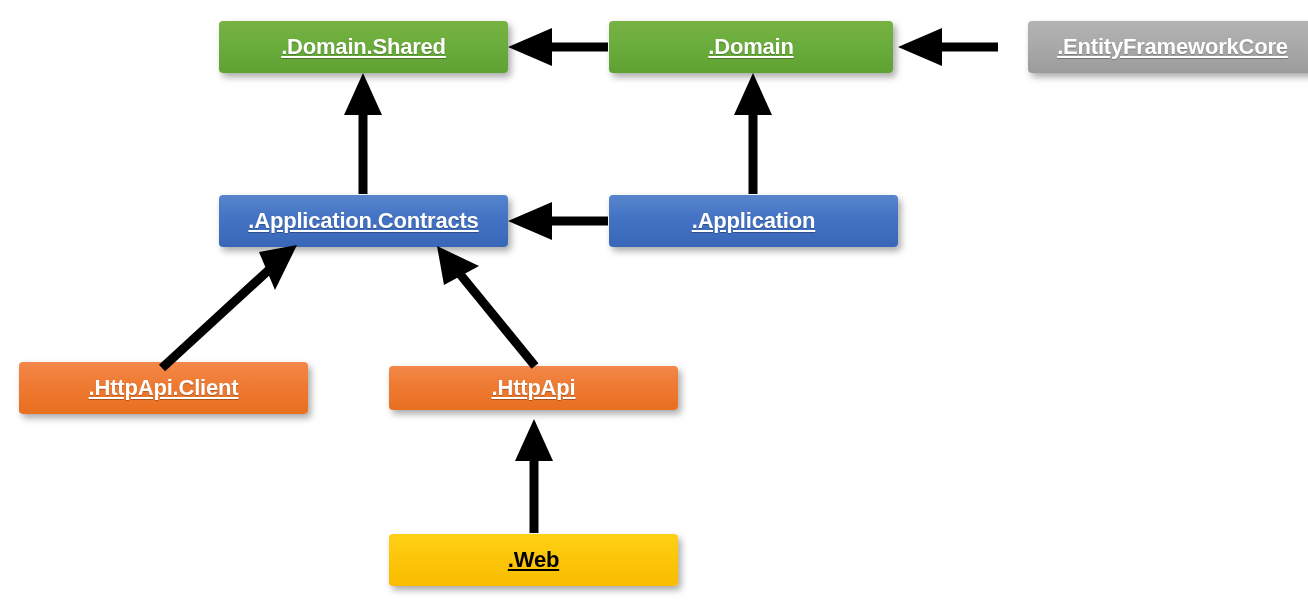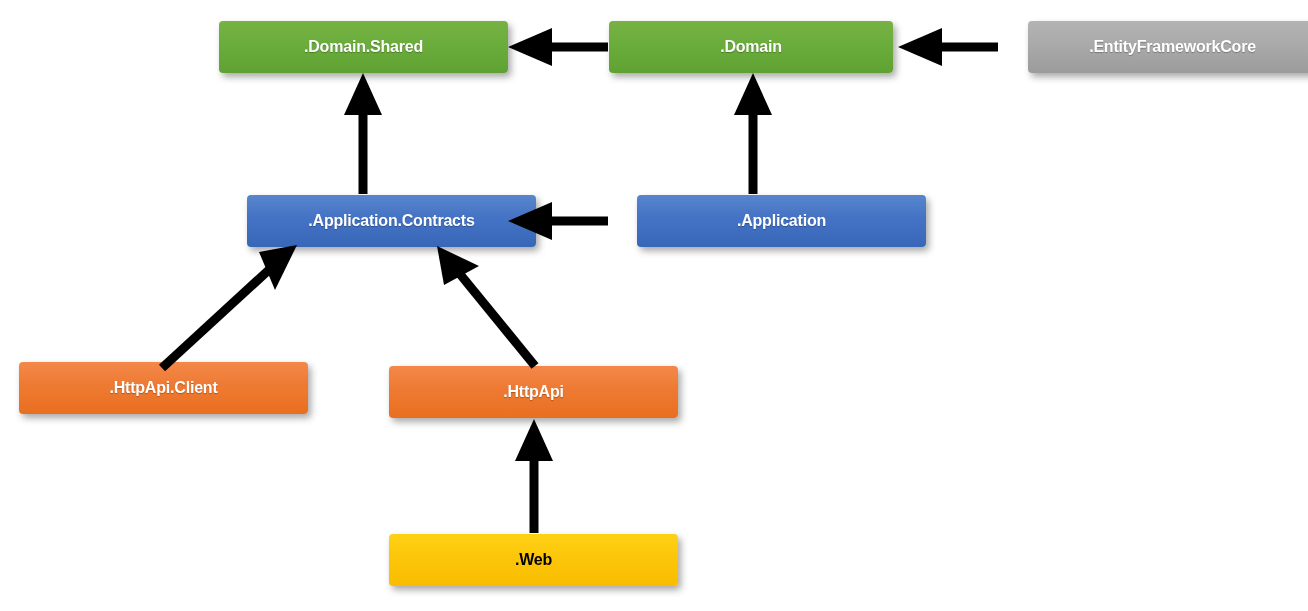--- a/index.html
+++ b/index.html
@@ -23,42 +23,42 @@
     position: absolute;
     box-sizing: border-box;
     display: flex;
     align-items: center;
     justify-content: center;
     border-radius: 4px;
     box-shadow: 3px 4px 7px rgba(0,0,0,0.34);
     z-index: 3;
   }
   .node-label {
-    font-size: 16px;
+    font-size: 22px;
     font-weight: bold;
     letter-spacing: -0.2px;
     white-space: nowrap;
     line-height: 1;
+    text-decoration: underline;
   }
   .label-light {
     color: #ffffff;
     text-shadow: 0 1px 1px rgba(0,0,0,0.28);
   }
   .label-dark {
     color: #000000;
   }
   .fill-green {
     background: linear-gradient(to bottom, #77b243 0%, #6aad3c 45%, #5fa233 100%);
   }
   .fill-gray {
     background: linear-gradient(to bottom, #b3b3b3 0%, #aaaaaa 45%, #9b9b9b 100%);
   }
   .fill-blue {
     background: linear-gradient(to bottom, #5786cd 0%, #4472c4 45%, #3867b8 100%);
-    margin-left: 28px;
   }
   .fill-orange {
     background: linear-gradient(to bottom, #f3884a 0%, #ee7a32 45%, #e96f20 100%);
   }
   .fill-yellow {
     background: linear-gradient(to bottom, #fed116 0%, #fcc60a 45%, #f9bc00 100%);
     justify-content: center;
   }
   
   #arrow-layer {
@@ -136,21 +136,21 @@
   </div>
 
   <div class="node fill-blue" style="left:609px; top:195px; width:289px; height:52px;text-align:right;">
     <span class="node-label label-light">.Application</span>
   </div>
 
   <div class="node fill-orange" style="left:19px; top:362px; width:289px; height:52px;text-align:right;">
     <span class="node-label label-light">.HttpApi.Client</span>
   </div>
 
-  <div class="node fill-orange" style="left:389px; top:366px; width:289px; height:52px;">
+  <div class="node fill-orange" style="left:389px; top:366px; width:289px; height:44px;">
     <span class="node-label label-light">.HttpApi</span>
   </div>
 
   <div class="node fill-yellow" style="left:389px; top:534px; width:289px; height:52px;">
     <span class="node-label label-dark">.Web</span>
   </div>
 
 </div>
 
 </body></html>

